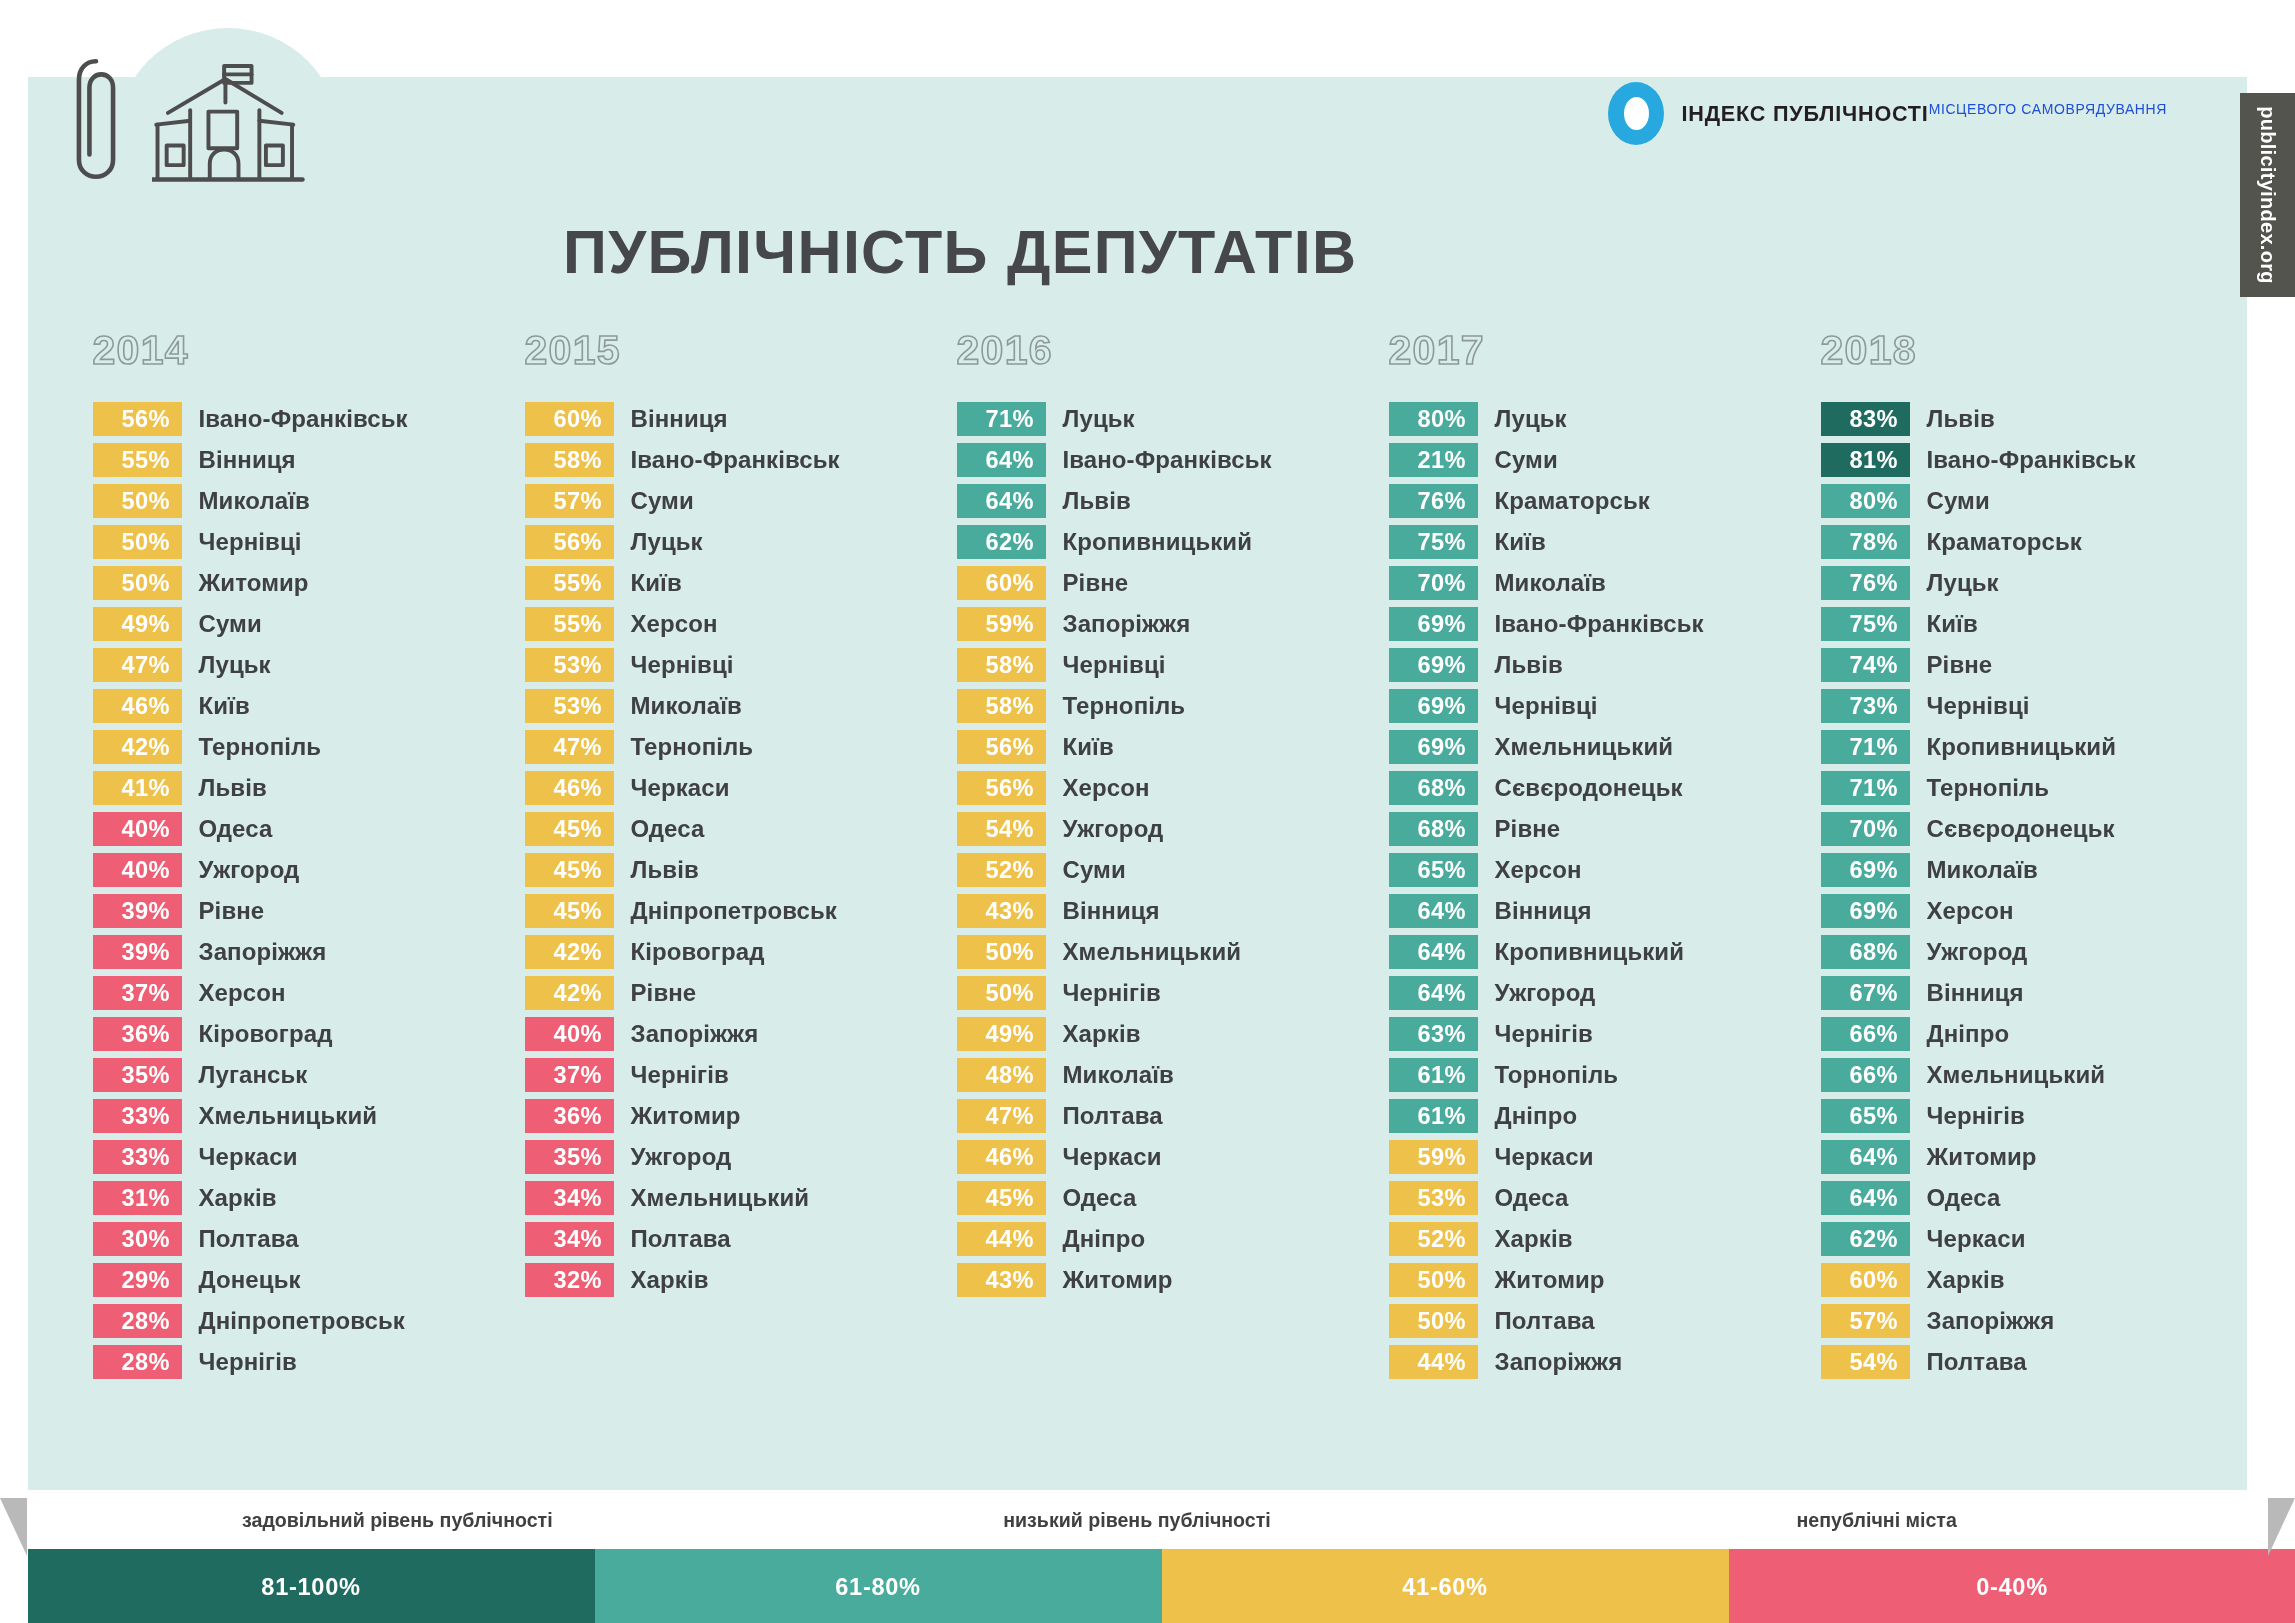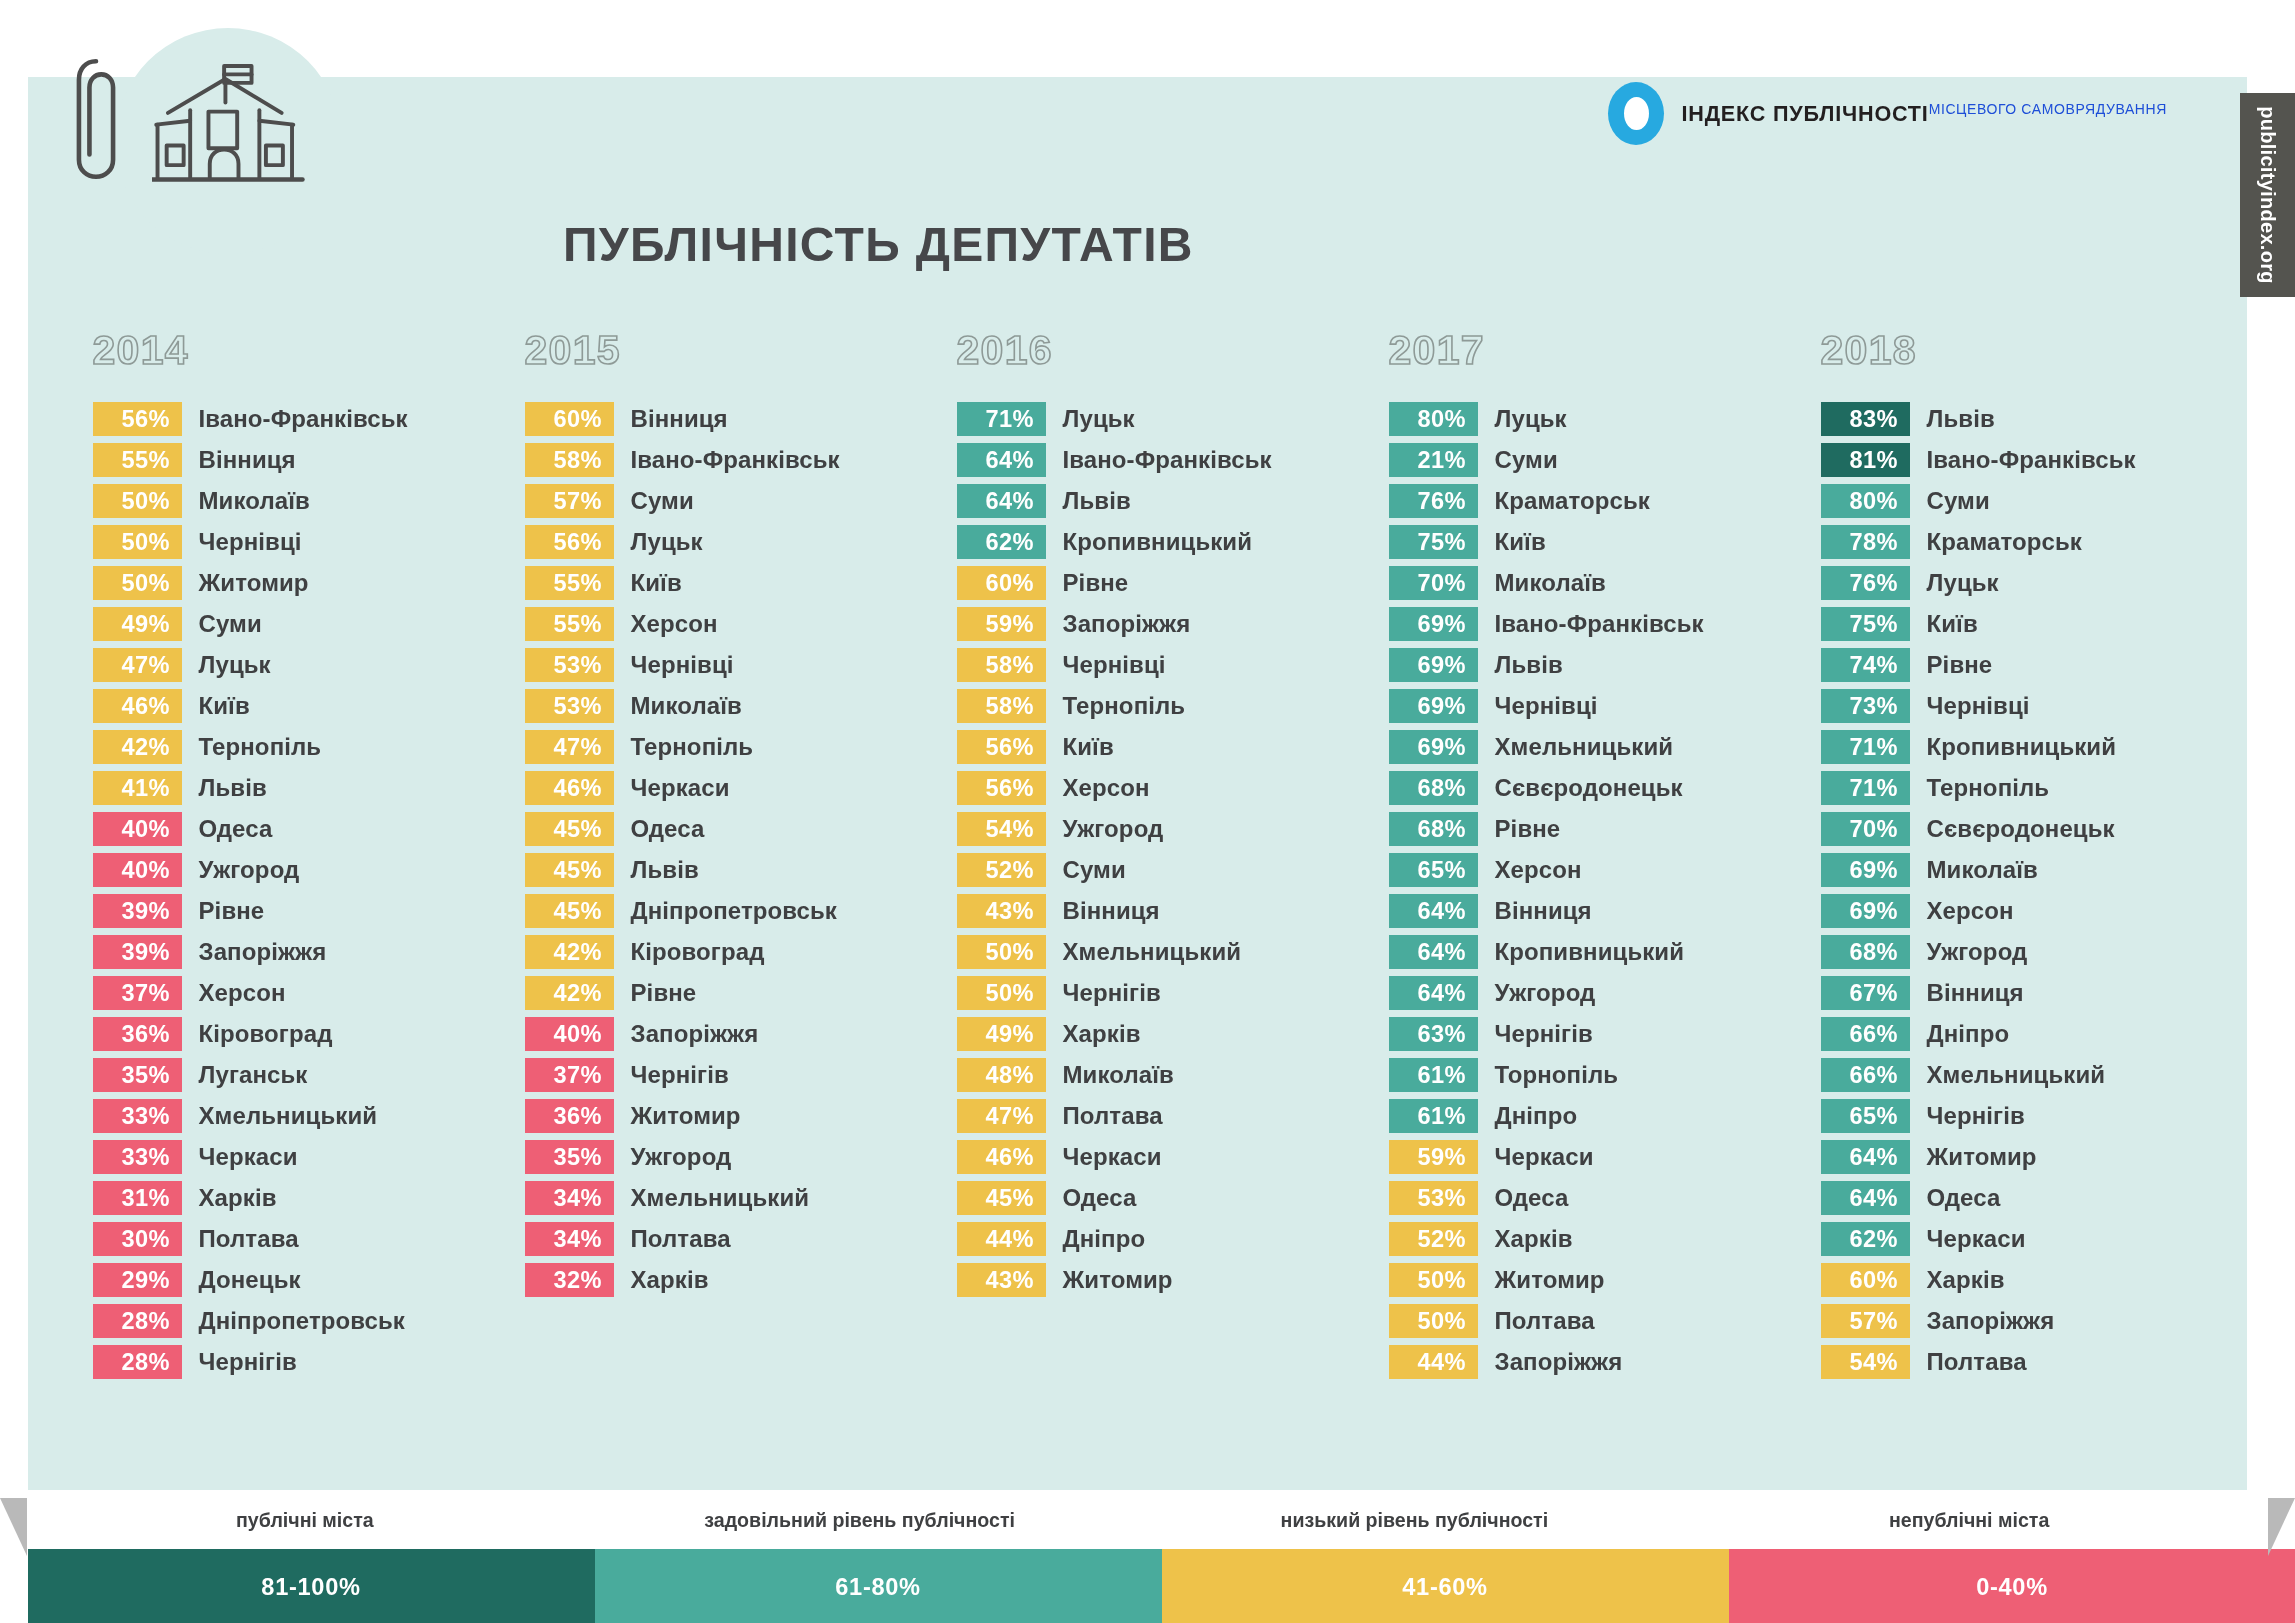--- a/index.html
+++ b/index.html
@@ -51,21 +51,21 @@
     background: #d8ecea;
     z-index: 5;
   }
   .badge-circle svg { position: absolute; left: 37px; top: 34px; }
 
   
   .title {
     position: absolute;
     left: 563px;
     top: 217px;
-    font-size: 48px;
+    font-size: 61px;
     font-weight: bold;
     letter-spacing: 1.3px;
     color: #46474a;
     white-space: nowrap;
     z-index: 6;
   }
 
   
   .logo {
     position: absolute;
@@ -776,21 +776,20 @@
           <div class="row">
             <div class="pct lv-low">54%</div>
             <div class="city">Полтава</div>
           </div>
         </div>
       </div>
     </div>
 
   <div class="legend">
     <div class="legend-captions" id="legend-captions">
-        <div class="legend-caption">публічні міста</div>
         <div class="legend-caption">задовільний рівень публічності</div>
         <div class="legend-caption">низький рівень публічності</div>
         <div class="legend-caption">непублічні міста</div>
       </div>
     <div class="legend-bars" id="legend-bars">
         <div class="legend-bar lv-public">81-100%</div>
         <div class="legend-bar lv-good">61-80%</div>
         <div class="legend-bar lv-low">41-60%</div>
         <div class="legend-bar lv-nonpublic">0-40%</div>
       </div>

